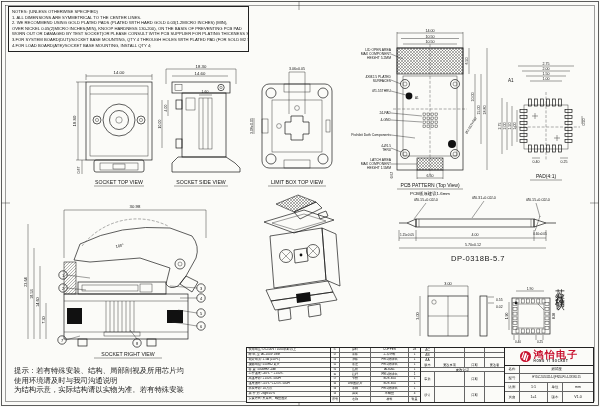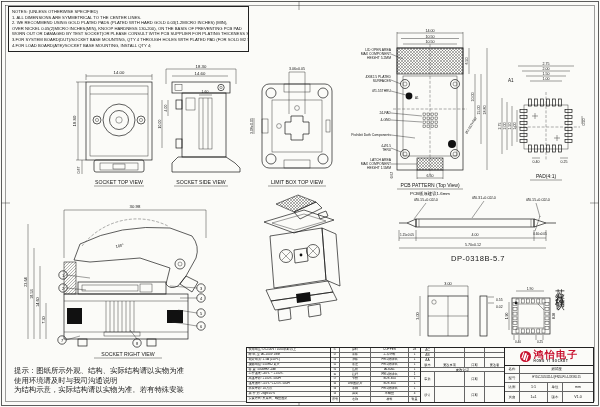--- a/index.html
+++ b/index.html
@@ -514,21 +514,21 @@
     <text x="128" y="66.5" font-size="3.2" text-anchor="middle">0.25</text>
     <text x="143" y="40" font-size="3.2" text-anchor="middle" transform="rotate(-90 143 40)">0.20</text>
     <text x="77" y="75" font-size="5" text-anchor="middle">APPLICABLE IC(3:1)</text>
     <line x1="47" y1="77" x2="107" y2="77" class="lnt"></line>
   </svg>
 
   <div class="vnote">芯片待确认</div>
 
   <div class="bnote">
 
-  <div class="bnote-line">提示：图纸所示外观、结构、实际结构请以实物为准</div>
+  <div class="bnote-line">提示：若有特殊安装、结构、局部剖视及所用芯片均</div>
       <div class="bnote-line">使用环境请及时与我司沟通说明</div>
       <div class="bnote-line">为结构示意，实际结构请以实物为准。若有特殊安装</div>
     </div>
 
   <div id="titleblock">
     <div class="tb-col" id="tb-specs">
 
     <div class="spec-row">使用电压: DC100V / 1000兆欧以上</div>
         <div class="spec-row">耐 电 压: AC100V 1Min</div>
         <div class="spec-row">额定电流: 1.5A (150℃)</div>

